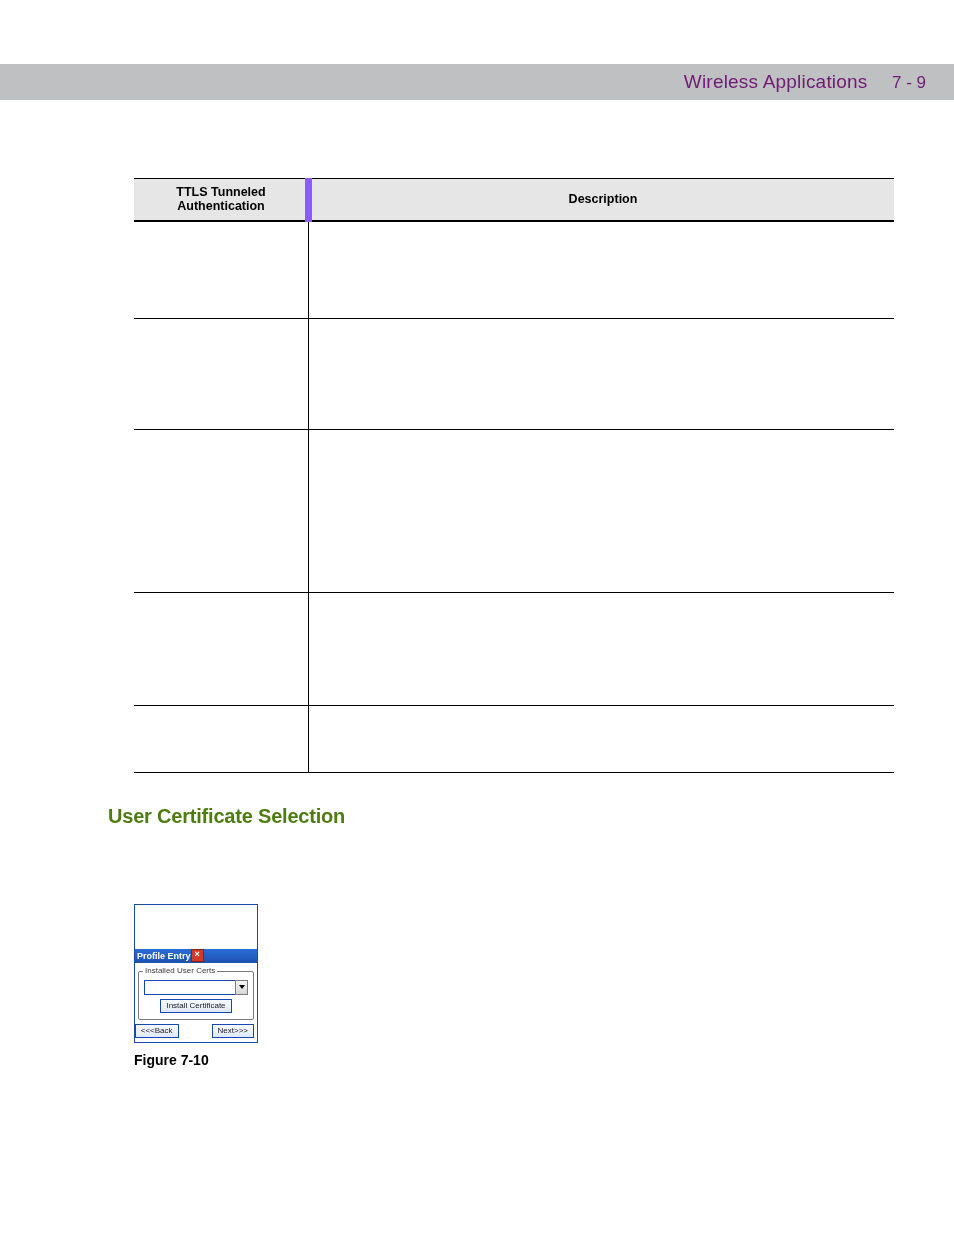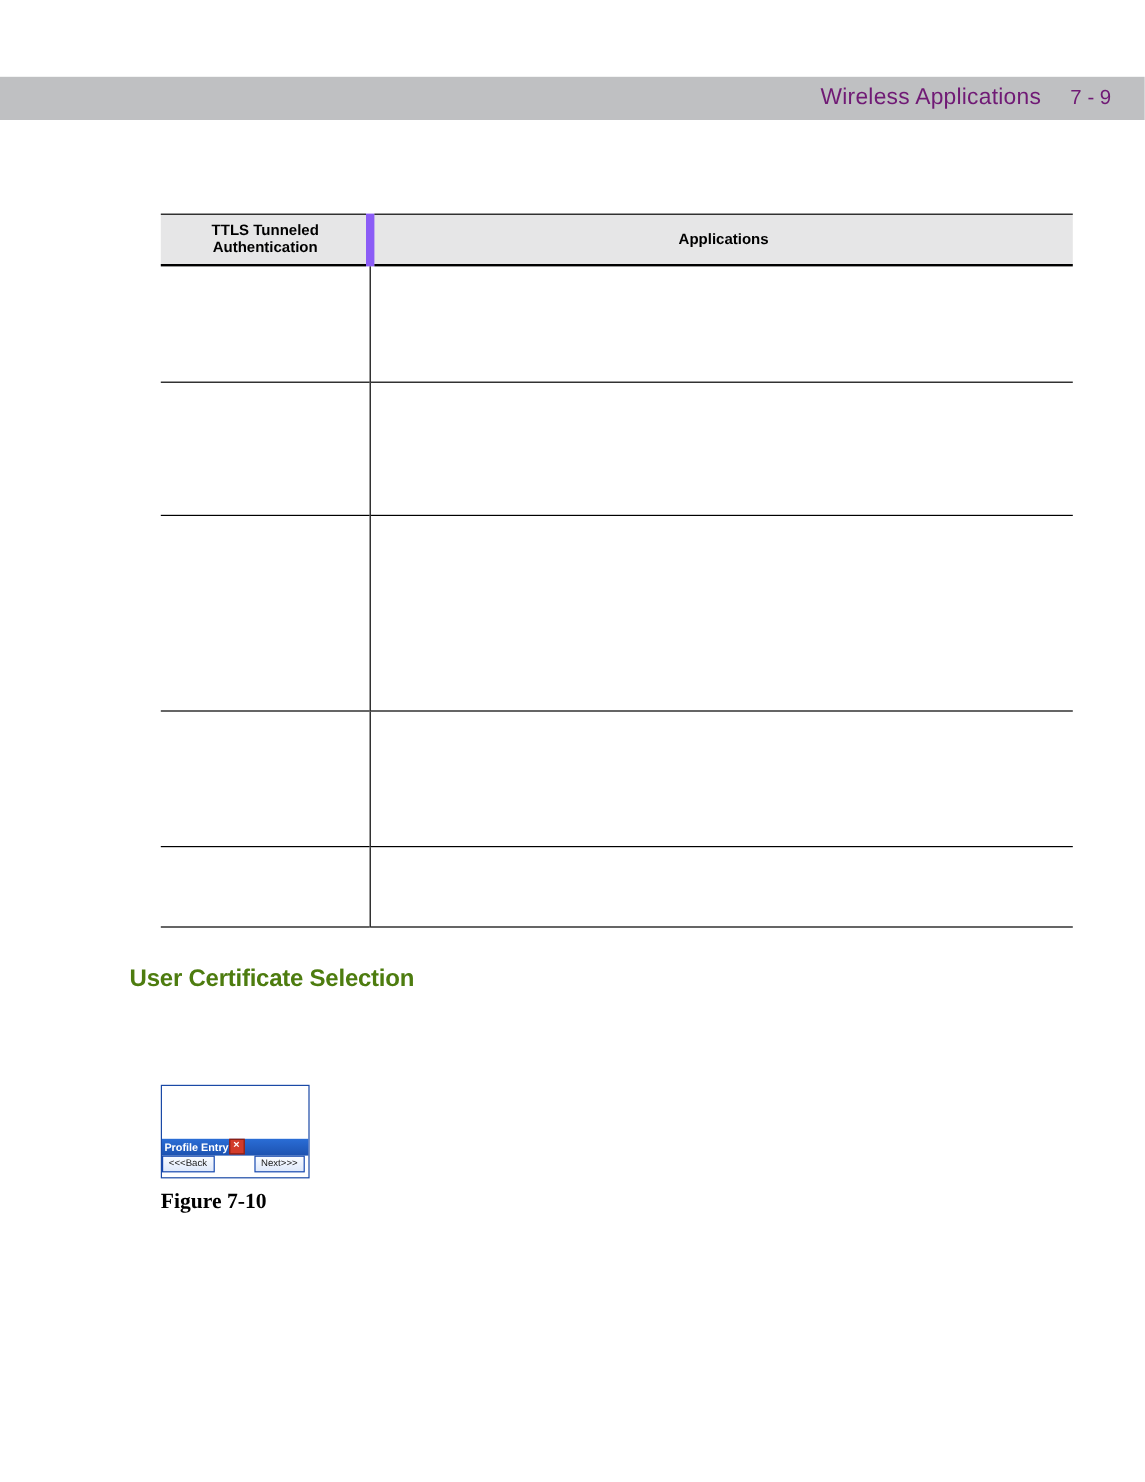--- a/index.html
+++ b/index.html
@@ -189,23 +189,23 @@
   .install-btn-row {
     text-align: center;
   }
   .dialog-footer {
     display: flex;
     justify-content: flex-end;
     gap: 12px;
     padding: 0 3px 4px 0;
   }
   .figure-caption {
-    font-family: Liberation Serif, serif;
-    font-weight: bold;
-    font-size: 18px;
+    font-family: Liberation Sans, sans-serif;
+    font-weight: bold;
+    font-size: 14px;
     margin-top: 9px;
     margin-left: 0;
   }
 </style>
 </head>
 <body>
 
 <div class="header-band">
   <div class="header-title">
     <span class="hdr-text">Wireless Applications</span>
@@ -216,21 +216,21 @@
 <div class="content">
 
 
   <table class="doc-table">
     <thead>
       <tr>
         <th>
           <span>TTLS Tunneled</span><br>
           <span>Authentication</span>
         </th>
-        <th>Applications</th>
+        <th>Description</th>
       </tr>
     </thead>
     <tbody>
       <tr class="r1">
         <td></td>
         <td></td>
       </tr>
       <tr class="r2">
         <td></td>
         <td></td>
@@ -250,20 +250,34 @@
     </tbody>
   </table>
 
   <h2 class="section-heading">User Certificate Selection</h2>
 
   <div class="dialog-wrap">
     <div class="dialog">
       <div class="dialog-titlebar">
         <span>Profile Entry</span>
         <span class="dialog-close">×</span>
+      </div>
+      <div class="dialog-body">
+        <div class="groupbox">
+          <span class="group-legend">Installed User Certs</span>
+          <div class="combo">
+            <div class="combo-text"></div>
+            <div class="combo-btn">
+                <div class="tri-down"></div>
+              </div>
+          </div>
+          <div class="install-btn-row">
+            <span class="win-btn">Install Certificate</span>
+          </div>
+        </div>
       </div>
       <div class="dialog-footer">
         <span class="win-btn" style="width:46px;">&lt;&lt;&lt;Back</span>
         <span class="win-btn" style="width:46px;margin-left:21px;">Next&gt;&gt;&gt;</span>
       </div>
     </div>
     <div class="figure-caption">Figure 7-10</div>
   </div>
 
 </div>

